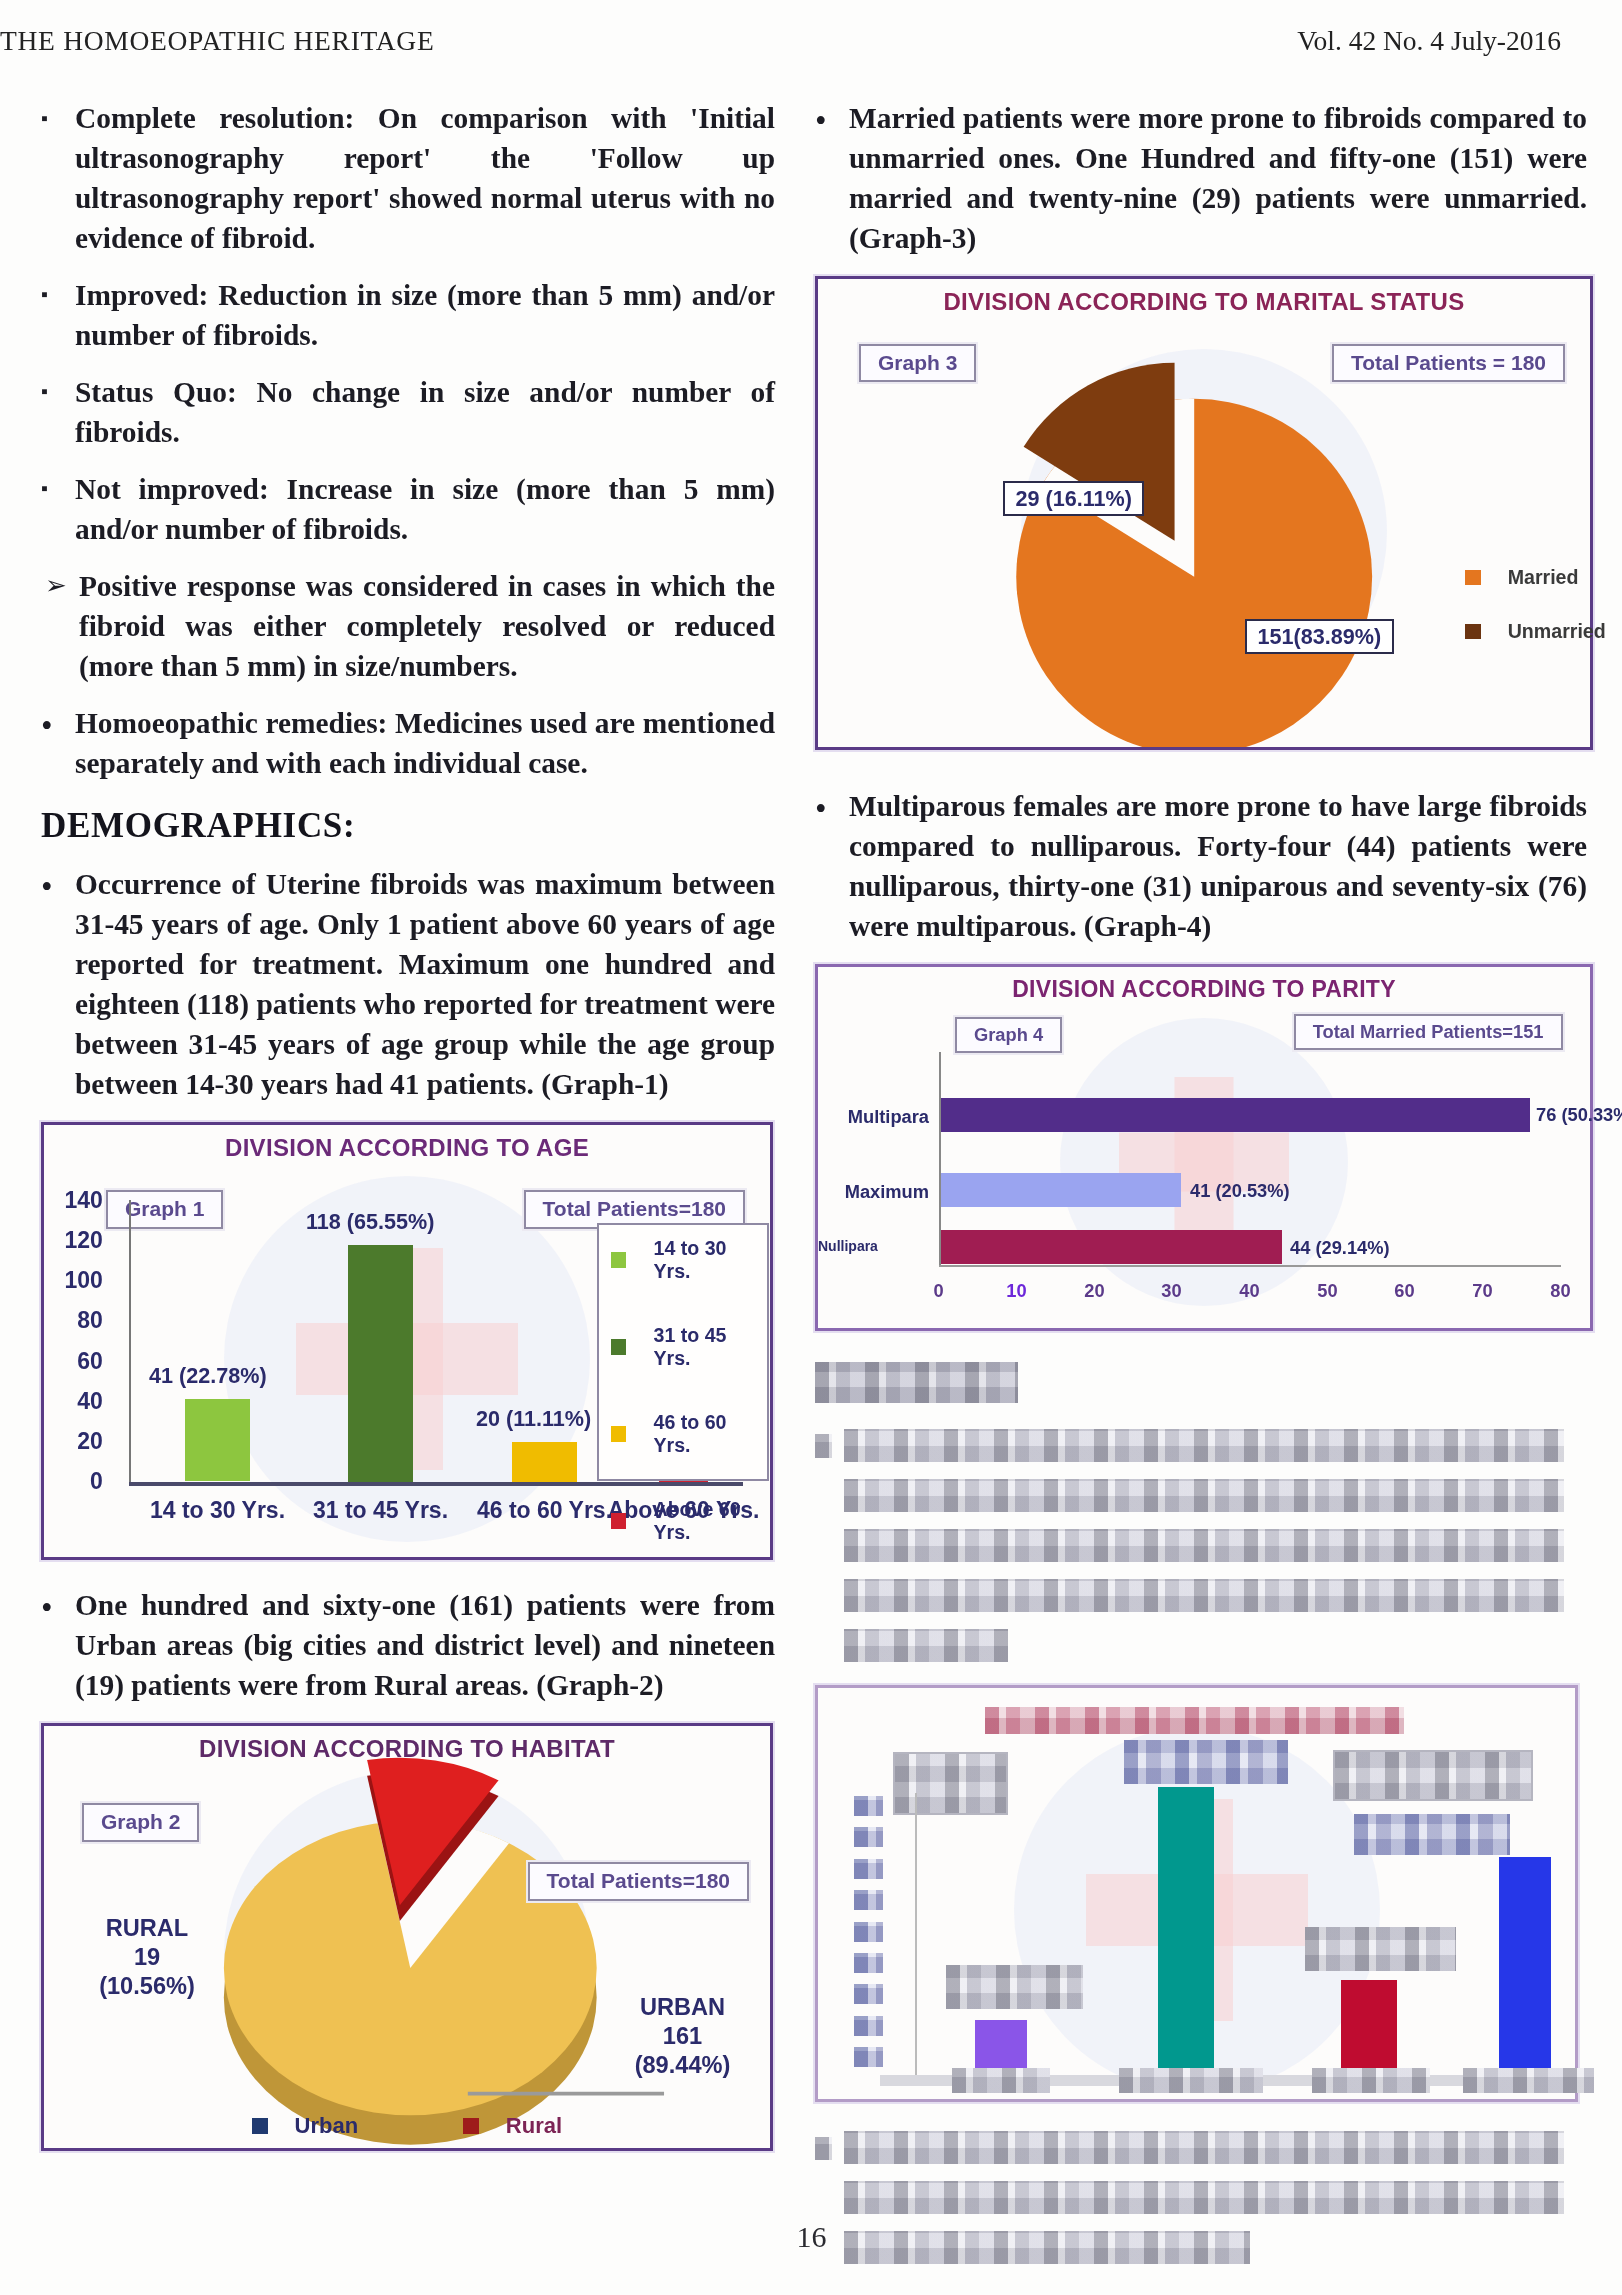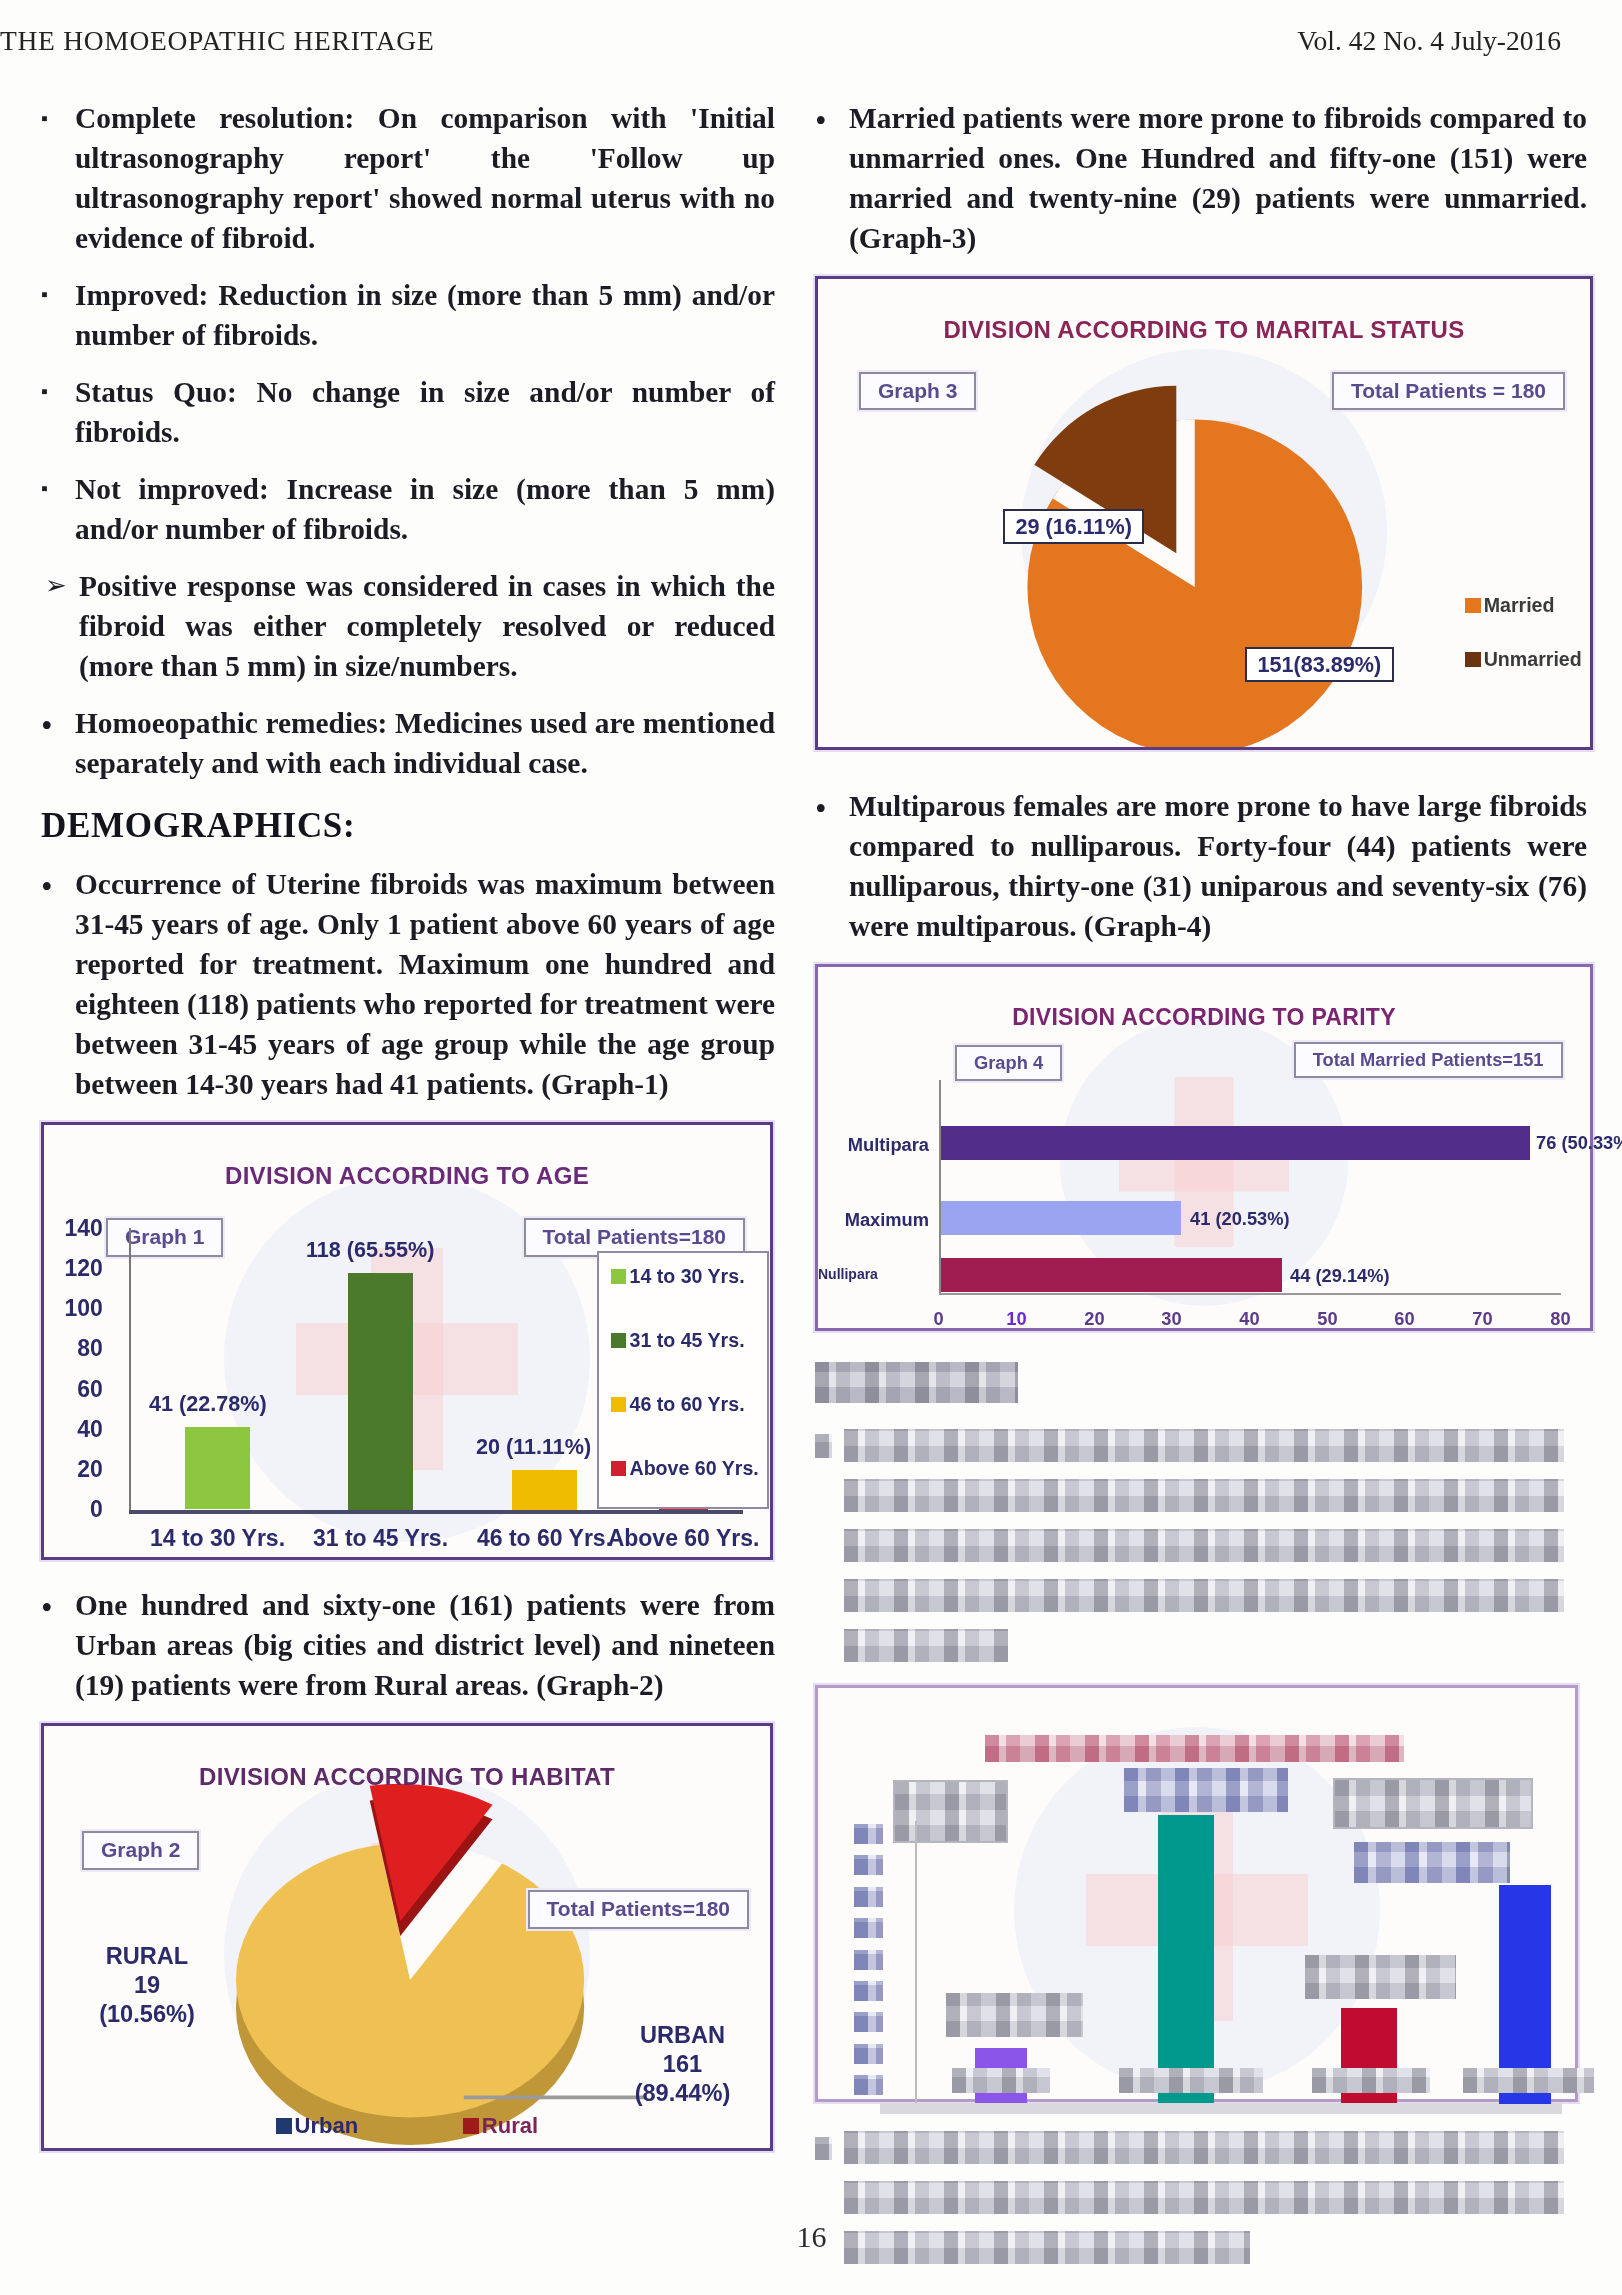--- a/index.html
+++ b/index.html
@@ -31,33 +31,33 @@
     font-weight:bold;font-size:24px;letter-spacing:0.3px;}
   .gbox{position:absolute;border:2px solid #8f89a3;background:#fcfbff;
     padding:5.2px 17px;font-weight:bold;font-size:21px;color:#5a4a8e;
     box-shadow:0 0 0 2px #eceaf2;white-space:nowrap;}
   .dlabel{position:absolute;font-weight:bold;font-size:21.6px;color:#2b2b6b;white-space:nowrap;}
   .xlab{position:absolute;font-weight:bold;font-size:23px;color:#2b2b6b;text-align:center;}
   .ytick{position:absolute;font-weight:bold;font-size:23px;color:#2b2b6b;width:55px;text-align:right;line-height:29px;}
   .bar{position:absolute;}
   .axis{position:absolute;background:#4a4a6a;}
   .lgbox{position:absolute;border:2px solid #8f89a3;background:#fffefd;}
-  .lgitem{display:flex;align-items:center;gap:3px;font-weight:bold;font-size:19.6px;color:#2b2b6b;}
+  .lgitem{display:flex;align-items:center;gap:27px;font-weight:bold;font-size:19.6px;color:#2b2b6b;}
   .sw{width:15.7px;height:15.7px;flex:0 0 15.7px;}
   .callout{position:absolute;border:2.6px solid #2b2b4a;background:#fff;
     padding:2.6px 10.5px;font-weight:bold;font-size:21.6px;color:#2b2b6b;white-space:nowrap;}
   
   .wm{position:absolute;inset:0;overflow:hidden;pointer-events:none;}
   .wm .ring{position:absolute;left:50%;top:54%;width:366px;height:366px;
     transform:translate(-50%,-50%);border-radius:50%;background:#e9edf8;opacity:.6;}
   .wm .cv{position:absolute;left:50%;top:54%;width:72px;height:222px;
     transform:translate(-50%,-50%);background:#f7cfd2;opacity:.55;}
   .wm .ch{position:absolute;left:50%;top:54%;width:222px;height:72px;
     transform:translate(-50%,-50%);background:#f7cfd2;opacity:.55;}
-  .gz{position:relative;z-index:1;margin-top:28px;}
+  .gz{position:relative;z-index:1;}
   
   .pix{background-color:#e6e6ec;background-image:
     repeating-linear-gradient(90deg, rgba(90,90,106,.40) 0 14.4px, rgba(255,255,255,.30) 14.4px 21px,
       rgba(140,140,158,.36) 21px 35px, rgba(205,205,218,.32) 35px 50px),
     repeating-linear-gradient(0deg, rgba(120,120,138,.30) 0 15.7px, rgba(240,240,246,.42) 15.7px 31px);}
   .pix-dark{background-color:#c9c9d3;}
   .pix-pink{background-color:#e9c3cb;background-image:
     repeating-linear-gradient(90deg, rgba(170,50,85,.45) 0 14.4px, rgba(255,255,255,.25) 14.4px 21px,
       rgba(190,90,120,.4) 21px 35px, rgba(225,190,200,.35) 35px 50px),
     repeating-linear-gradient(0deg, rgba(160,70,100,.3) 0 15.7px, rgba(245,235,240,.4) 15.7px 31px);}

